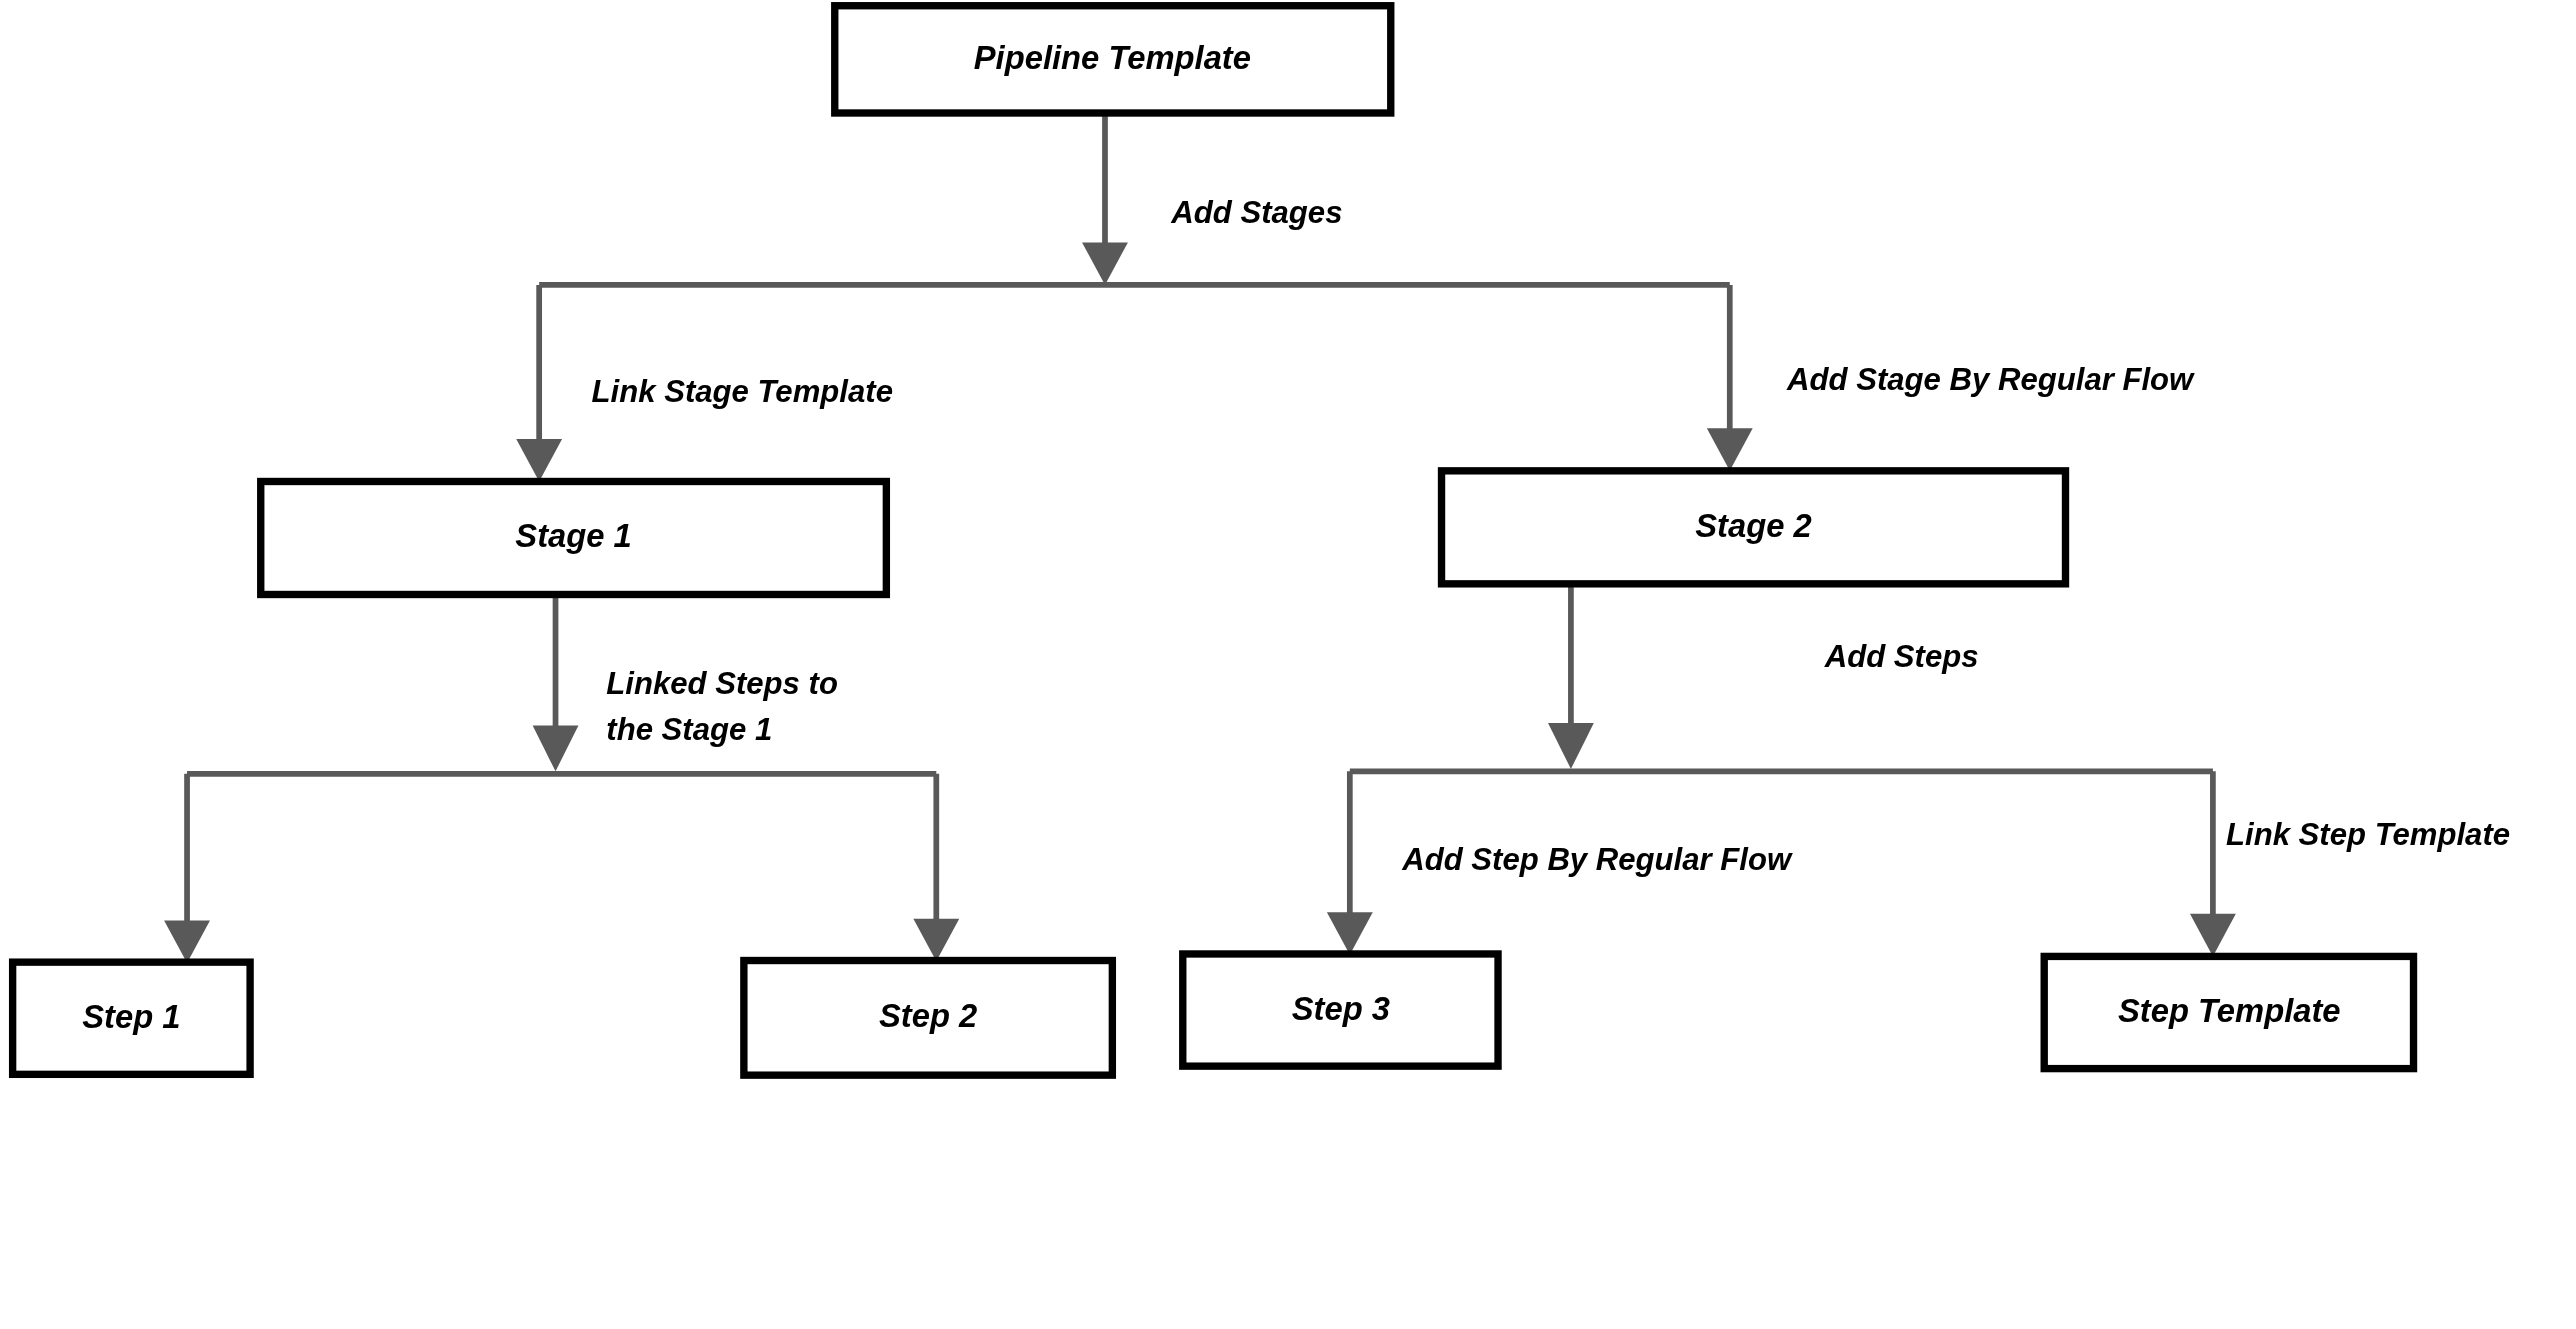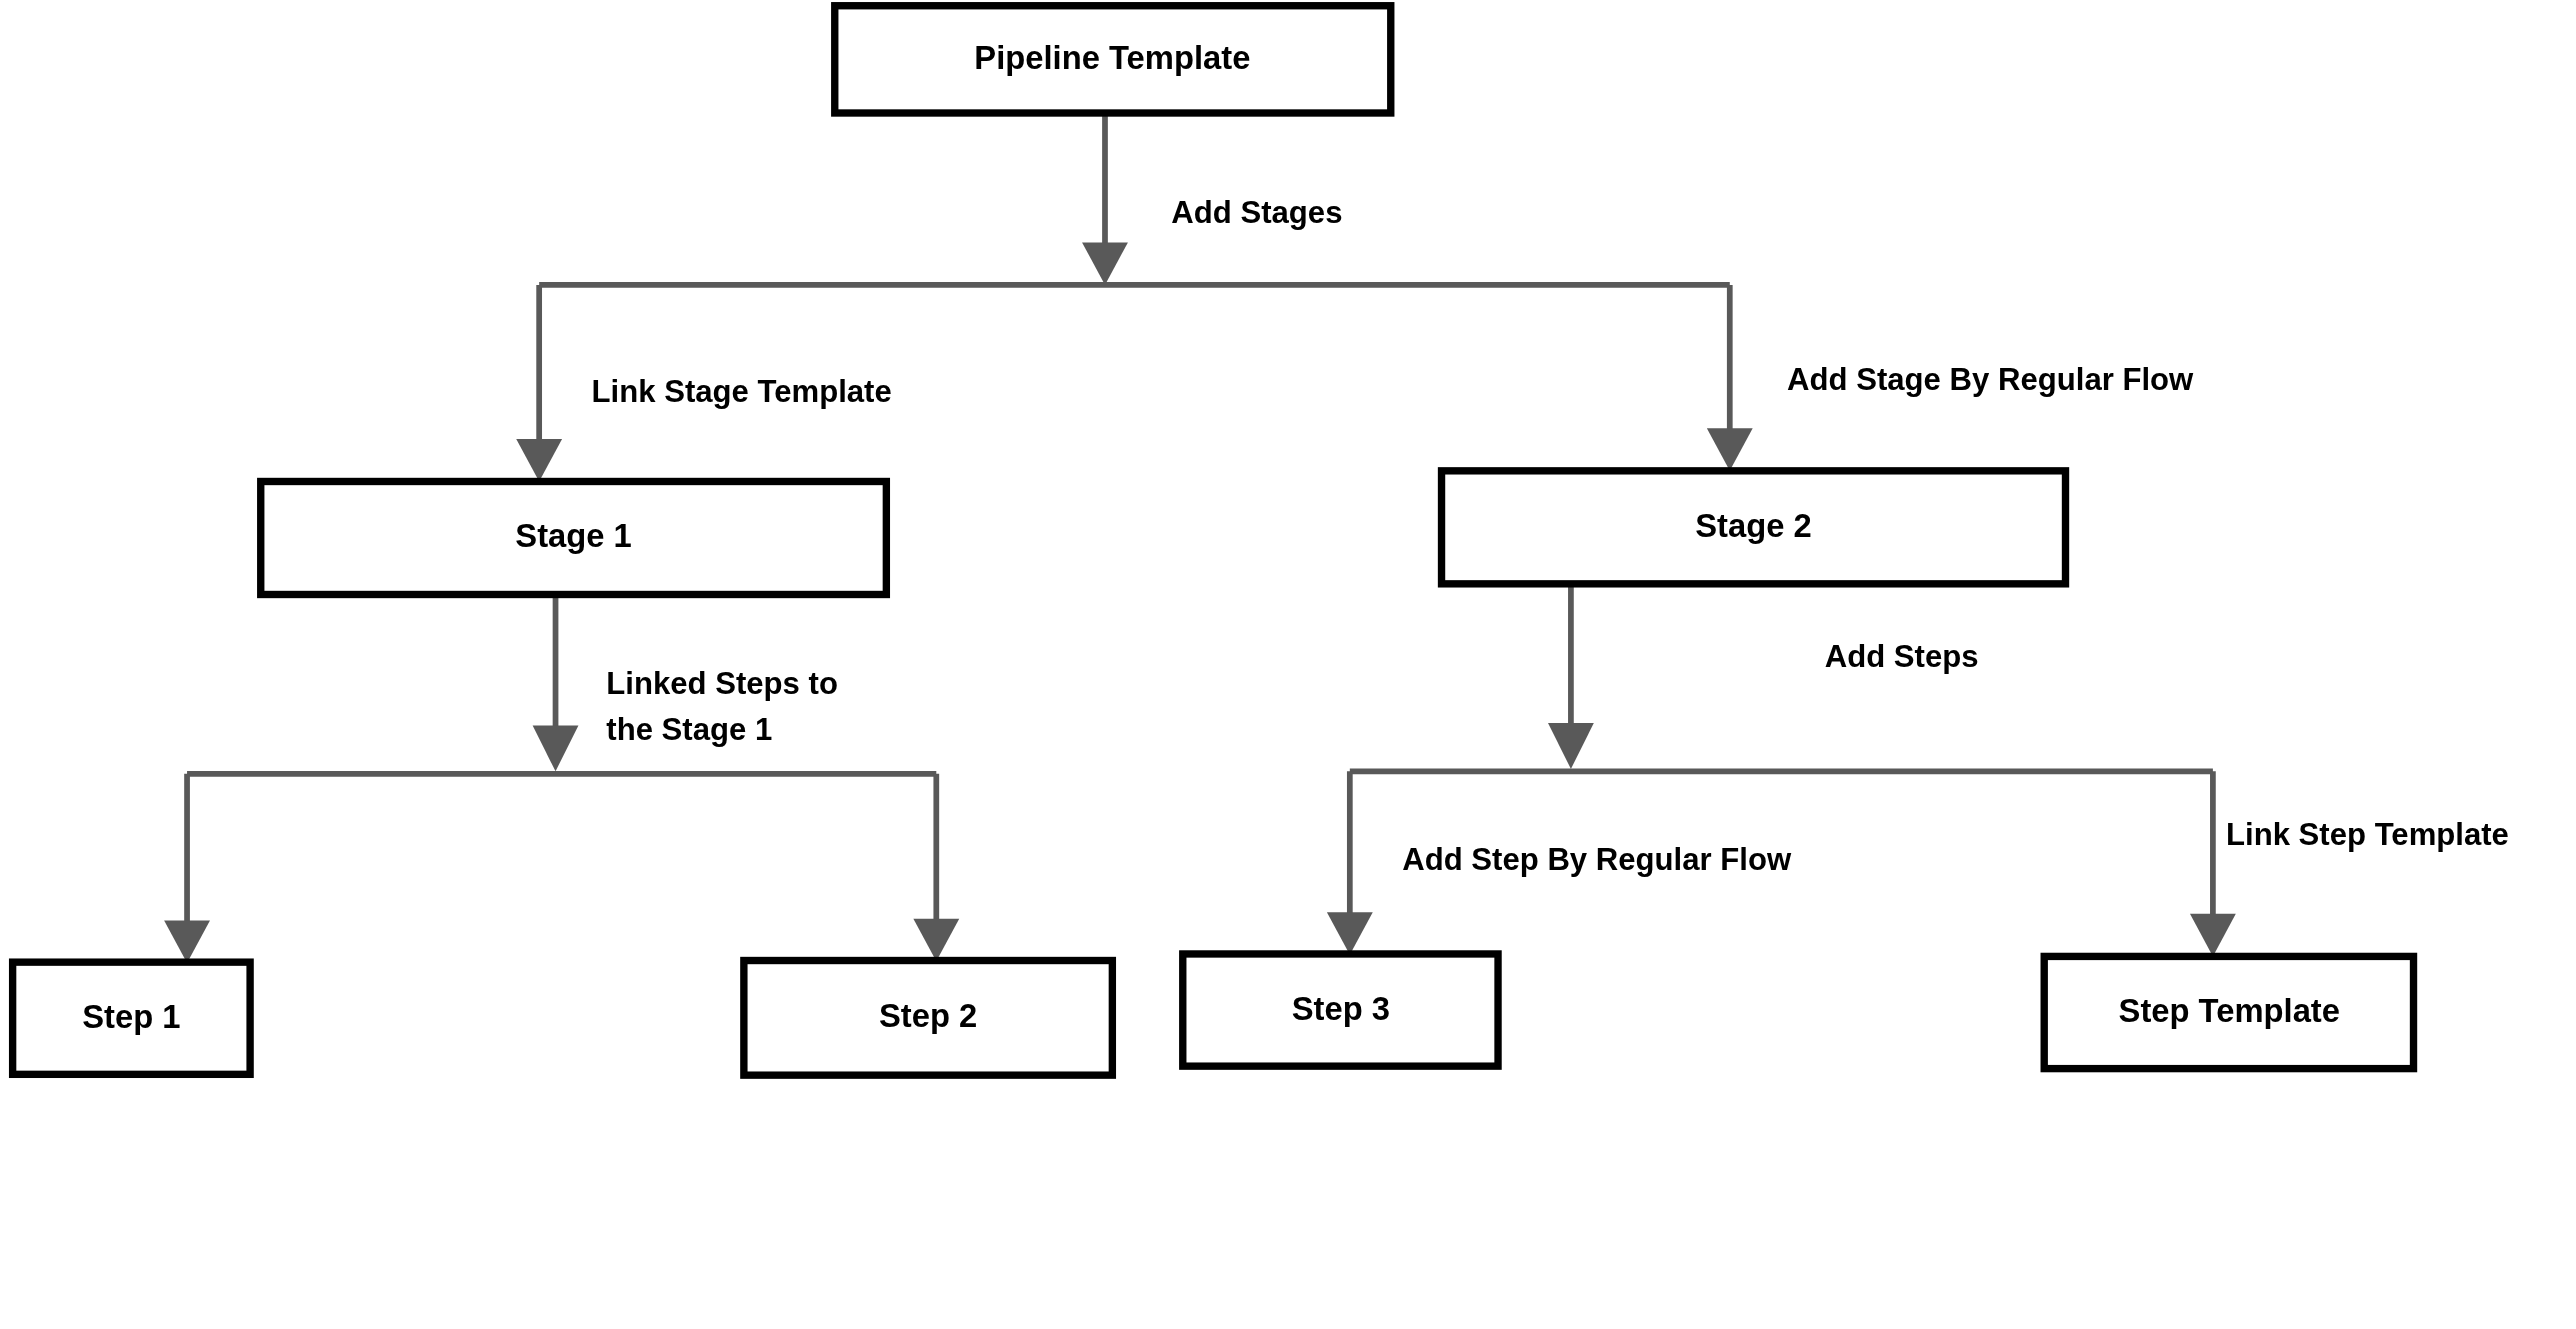--- a/index.html
+++ b/index.html
@@ -11,20 +11,21 @@
     width: 2576px;
     height: 1329px;
     overflow: hidden;
     font-family: "Liberation Sans", sans-serif;
   }
   #diagram-root {
     position: relative;
     width: 2576px;
     height: 1329px;
     background: #ffffff;
+    font-style: italic;
   }
   svg.flow-canvas {
     position: absolute;
     top: 0;
     left: 0;
     width: 2576px;
     height: 1329px;
     display: block;
   }
   .node-box {

